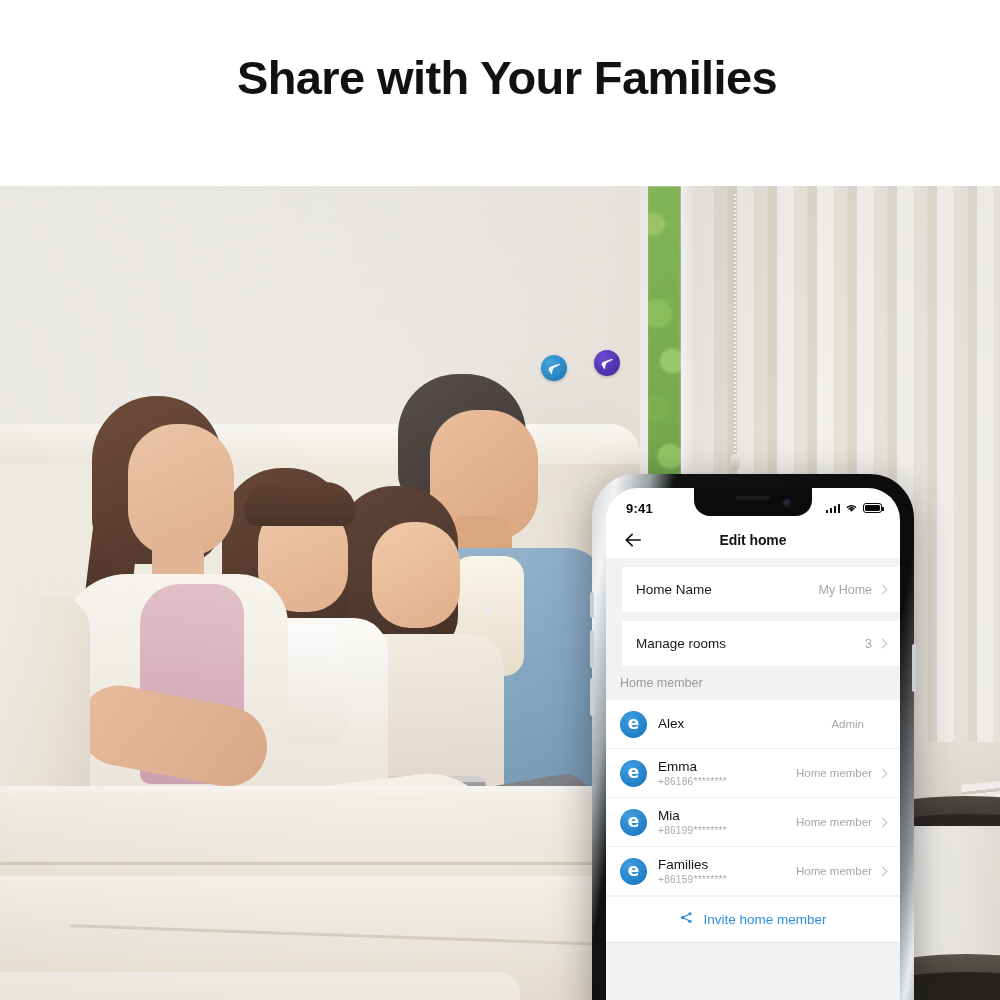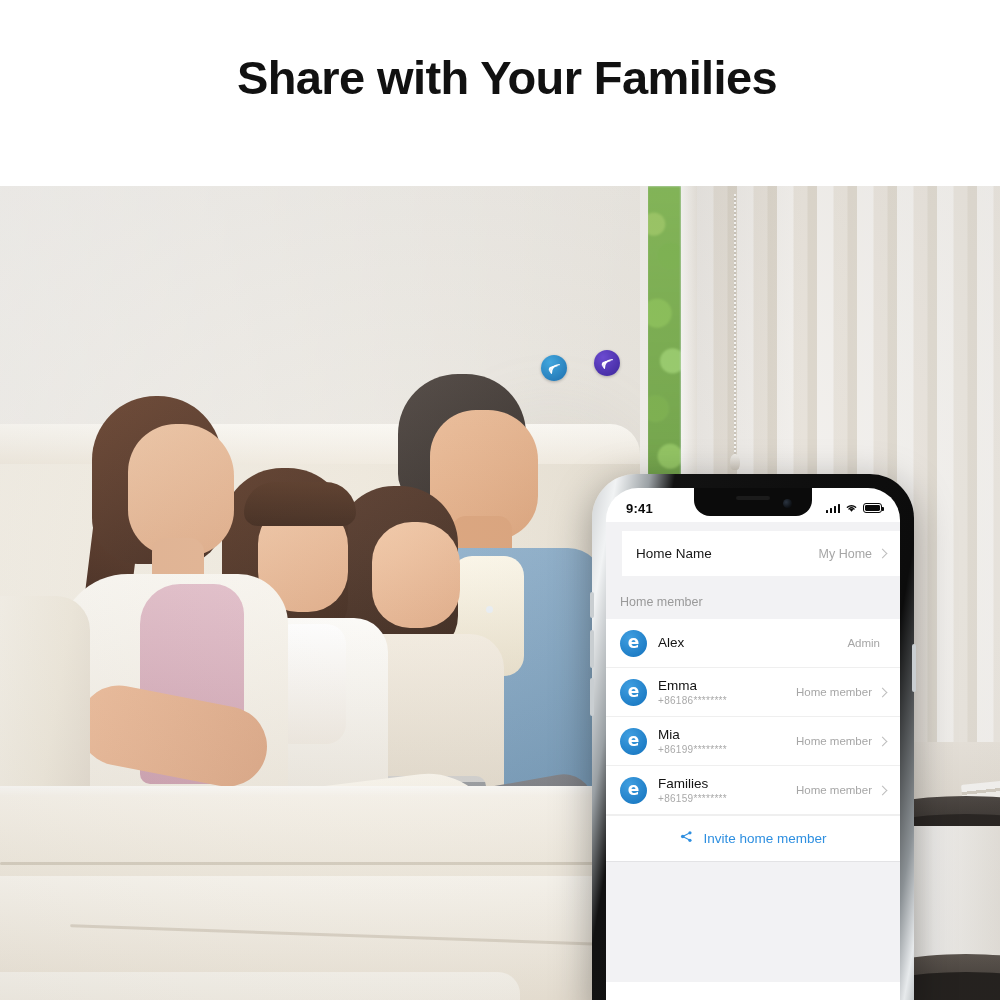--- a/index.html
+++ b/index.html
@@ -320,21 +320,21 @@
     width:27px; height:27px; border-radius:50%; flex:0 0 27px; margin-right:11px;
     background:radial-gradient(circle at 35% 28%, #3f9ee0, #1372bd);
     display:flex; align-items:center; justify-content:center;
     color:#fff; font-size:17px; font-weight:600; line-height:1;
     font-family:"DejaVu Sans", sans-serif; padding-bottom:2px;
   }
   .member-text { flex:1; min-width:0; }
   .member-name { font-size:13.5px; color:#131313; line-height:1.22; }
   .member-phone { font-size:10px; color:#a9a9a9; letter-spacing:.3px; margin-top:1px; }
   .member-role { font-size:11.5px; color:#a6a6a6; margin-right:7px; white-space:nowrap; }
-  .role-plain { margin-right:6px; }
+  .role-plain { margin-right:22px; }
 
   #invite-row {
     background:#fff; height:46px; display:flex; align-items:center; justify-content:center;
     gap:9px; border-top:1px solid #efefef;
   }
   #invite-label { font-size:13.5px; color:#2e8fe0; }
 
   #bottom-fill { background:#f2f2f4; height:120px; }
   #bottom-line { height:1px; background:#e3e3e5; }
 </style>
@@ -464,35 +464,50 @@
               <path d="M2.9 5.2 A7.4 7.4 0 0 1 13.1 5.2" stroke="#0a0a0a" stroke-width="1.7" fill="none" stroke-linecap="round"></path>
               <path d="M4.9 7.2 A4.6 4.6 0 0 1 11.1 7.2" stroke="#0a0a0a" stroke-width="1.7" fill="none" stroke-linecap="round"></path>
             </svg>
           </span>
           <span class="batt">
               <i></i>
             </span>
         </div>
       </div>
 
+      <div id="navbar">
+        <div id="back-btn">
+          <svg width="18" height="16" viewBox="0 0 20 18" aria-hidden="true">
+            <path d="M18 9 H3.2 M9 2.6 L2.4 9 L9 15.4" stroke="#0d0d0d" stroke-width="1.9" fill="none" stroke-linecap="round" stroke-linejoin="round"></path>
+          </svg>
+        </div>
+        <div id="nav-title">Edit home</div>
+      </div>
 
       <div id="content">
 
         <div class="gap"></div>
 
         <div>
           <div class="row">
             <span class="row-label">Home Name</span>
             <span class="row-value">My Home</span>
             <span class="chev"></span>
           </div>
         </div>
 
         <div class="gap"></div>
 
+        <div>
+          <div class="row">
+            <span class="row-label">Manage rooms</span>
+            <span class="row-value">3</span>
+            <span class="chev"></span>
+          </div>
+        </div>
 
         <div class="section-head">Home member</div>
 
         <div>
 
           <div class="member">
             <div class="avatar">e</div>
             <div class="member-text">
               <div class="member-name">Alex</div>
             </div>

